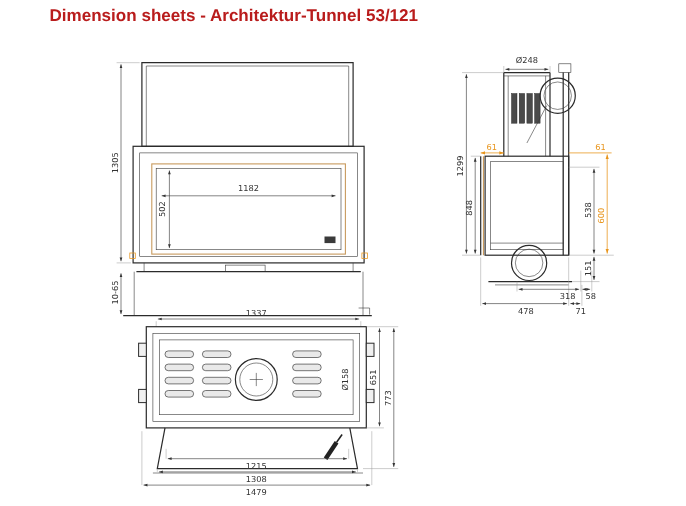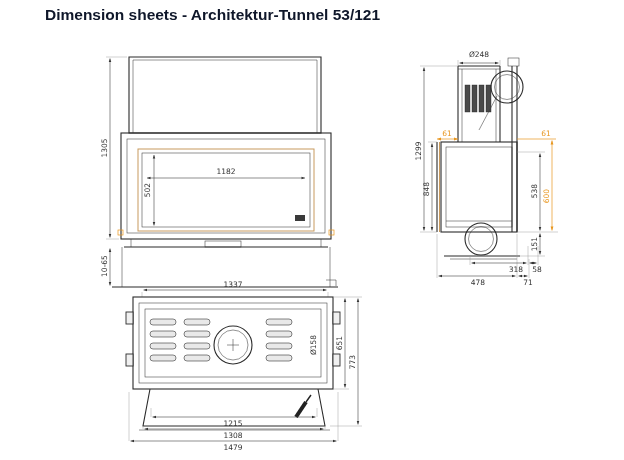--- a/index.html
+++ b/index.html
@@ -1,18 +1,18 @@
 <!DOCTYPE html>
 <html><head>
 <meta charset="utf-8">
 <style>
   html,body{margin:0;padding:0;background:#fff;}
   .page{position:relative;width:624px;height:460px;background:#ffffff;overflow:hidden;
         font-family:"Liberation Sans", sans-serif;}
-  .title{position:absolute;left:45px;top:6px;font-size:15.5px;font-weight:bold;color:#0f172a;
+  .title{position:absolute;left:45px;top:6px;font-size:15.5px;font-weight:bold;color:#b91c1c;
          font-family:"Liberation Sans", sans-serif;}
   svg{position:absolute;left:0;top:0;}
   svg text{font-family:"DejaVu Sans", sans-serif;font-size:7.5px;fill:#333;}
   text.o{fill:#e8951c;}
   .dl{stroke:#2b2b2b;stroke-width:1.1;fill:none;}
   .dt{stroke:#3a3a3a;stroke-width:0.55;fill:none;}
   .tan{stroke:#c89a5e;stroke-width:1;fill:none;}
   .dim{stroke:#444;stroke-width:0.6;fill:none;}
   .ext{stroke:#999;stroke-width:0.45;fill:none;}
   .odim{stroke:#e8951c;stroke-width:0.7;fill:none;}

